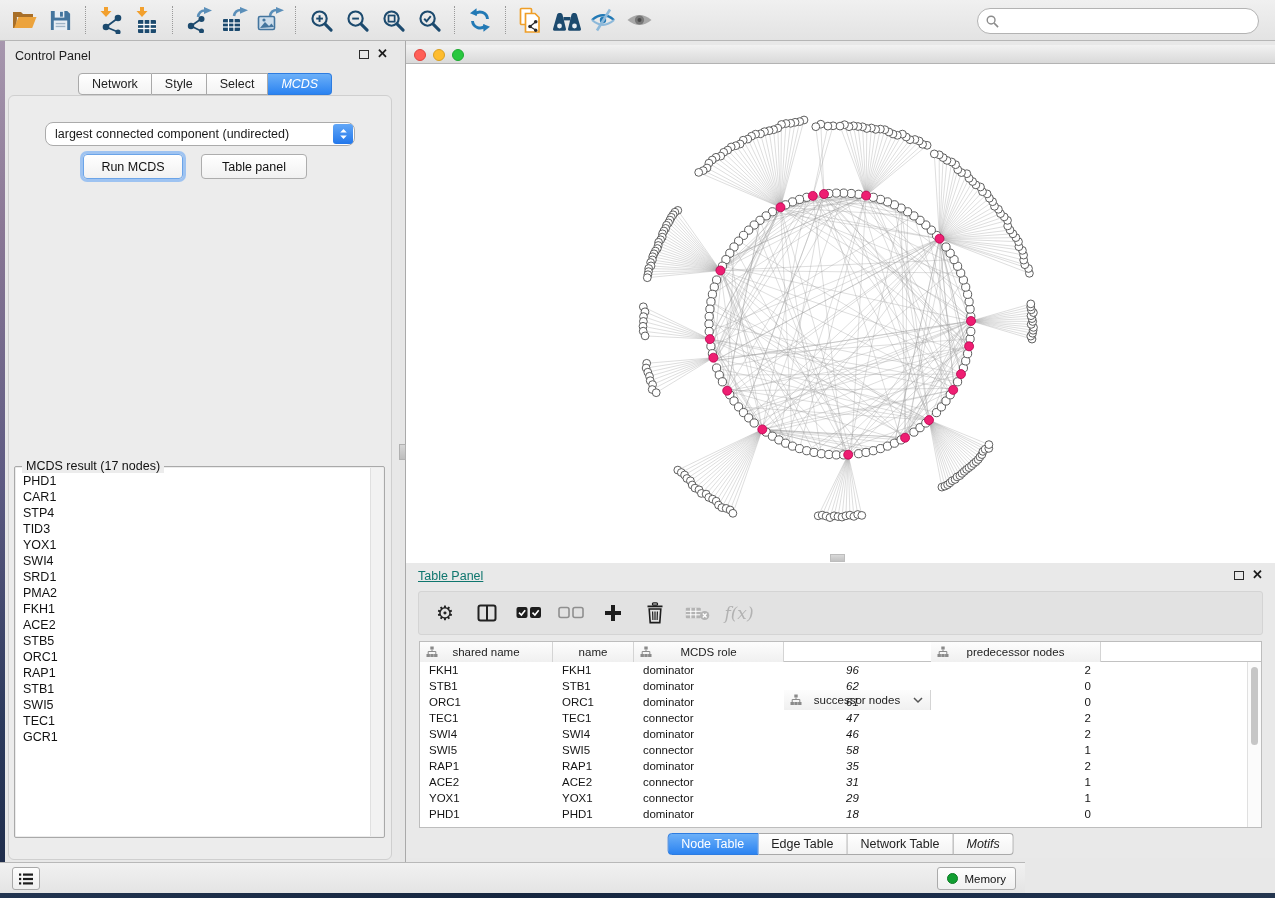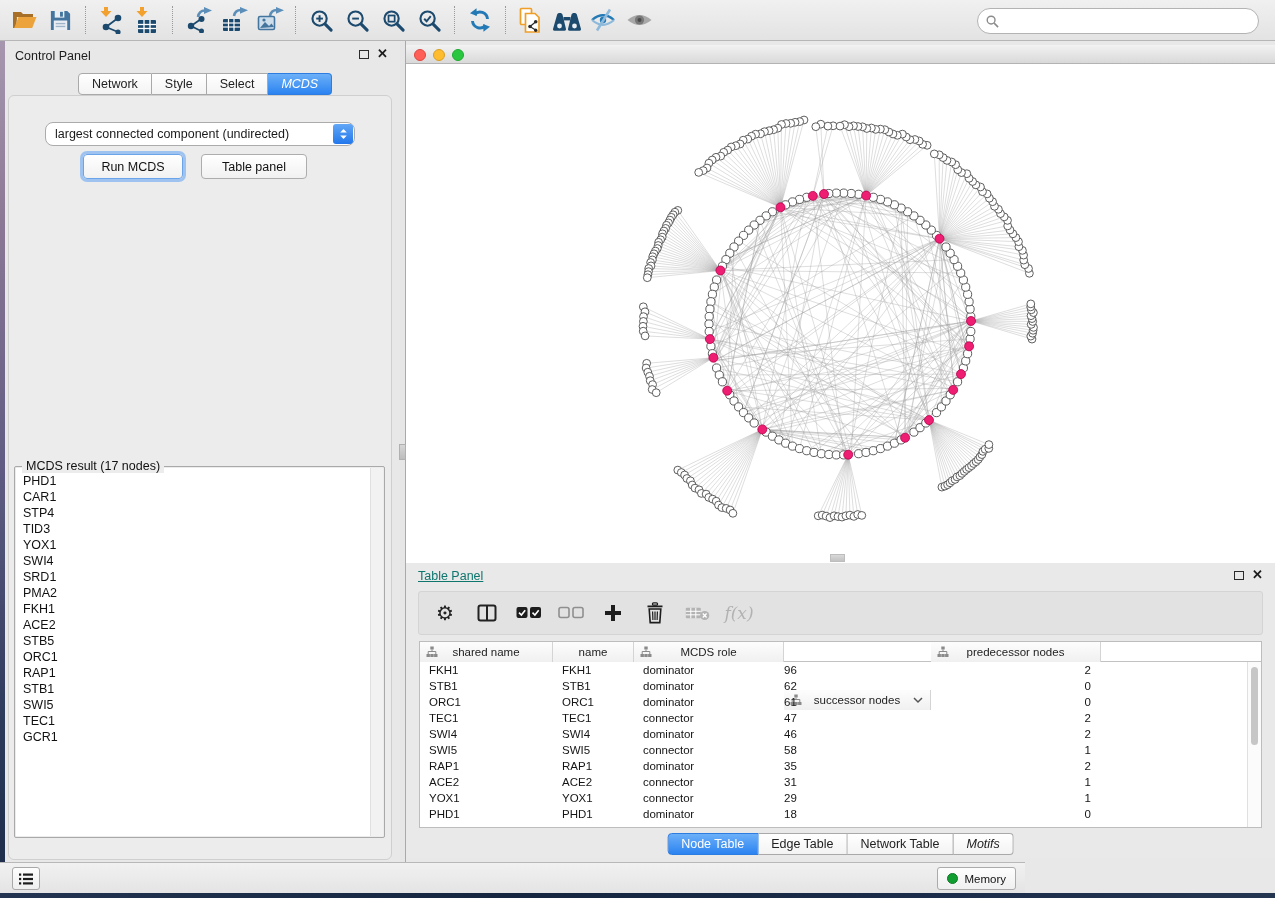--- a/index.html
+++ b/index.html
@@ -90,21 +90,21 @@
     display:flex; align-items:center; justify-content:center; font-size:11.5px; color:#222; }
   .hcell .hier { position:absolute; left:6px; top:4px; }
   .hcell .sortchev { position:absolute; right:7px; top:7px; }
   .hfill { flex:1; background:#fff; }
   .tbody { position:absolute; left:0; top:20px; right:14px; bottom:0; overflow:hidden; }
   .trow { display:flex; height:16px; }
   .tcell { font-size:11.5px; line-height:16px; color:#151515; white-space:nowrap; overflow:hidden; }
   .c0 { width:133px; padding-left:9px; }
   .c1 { width:81px;  padding-left:9px; }
   .c2 { width:150px; padding-left:9px; }
-  .c3 { width:147px; text-align:left; padding-right:10px; }
+  .c3 { width:147px; text-align:center; padding-right:10px;font-style:italic; }
   .c4 { width:170px; text-align:right; padding-right:10px; }
   .h0 { width:133px;text-align:right; } .h1 { width:81px; } .h2 { width:150px; } .h3 { width:147px;margin-top:48px; } .h4 { width:170px; }
   .vscroll { position:absolute; right:0; top:20px; bottom:0; width:14px; background:#fbfbfb; border-left:1px solid #e0e0e0; }
   .vthumb { position:absolute; left:3px; top:5px; width:7px; height:78px; background:#c6c6c6; border-radius:4px; }
   .tp-tabs { position:absolute; left:50%; transform:translateX(-50%); top:270px; }
 
   
   .statusbar { position:absolute; left:0; top:862px; width:1025px; height:31px;
     background:linear-gradient(#f1f1f1,#e4e4e4); border-top:1px solid #b8b8b8; }
   .list-btn { position:absolute; left:12px; top:4px; width:28px; height:23px; background:linear-gradient(#fdfdfd,#efefef);

